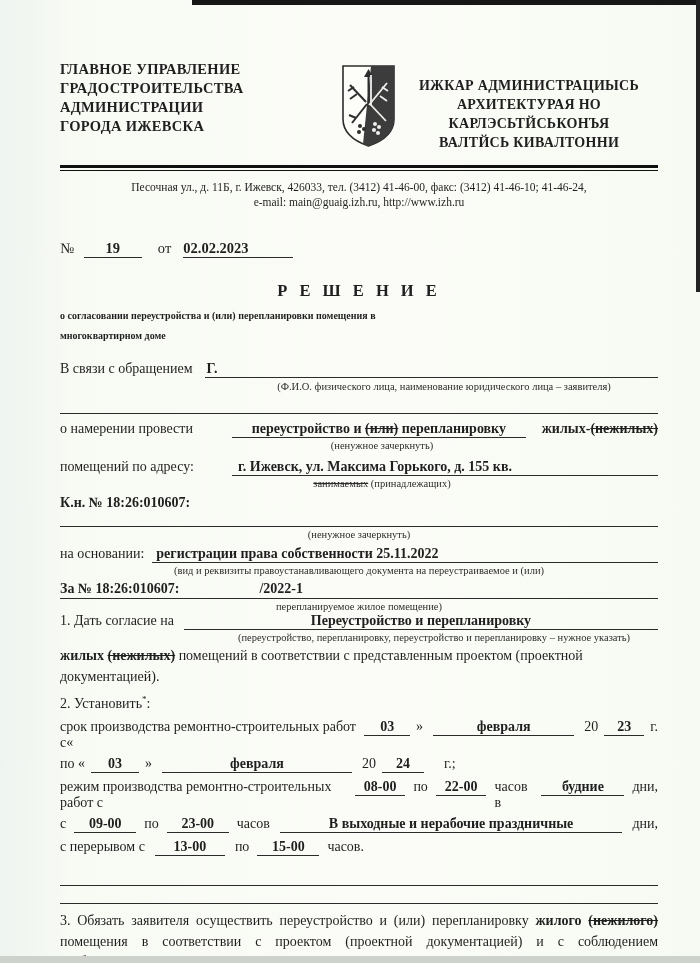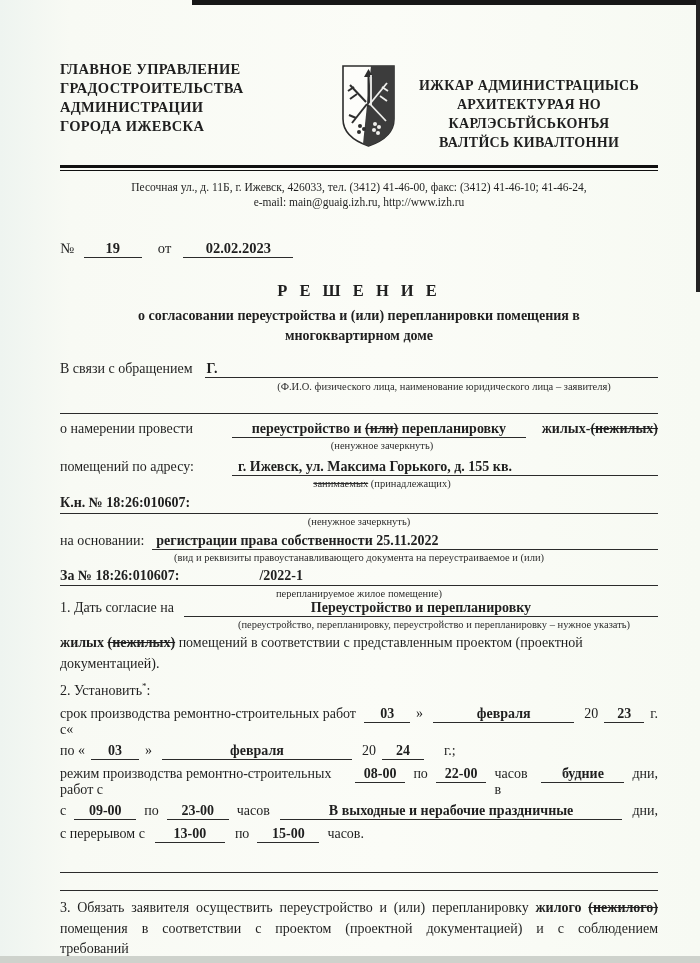--- a/index.html
+++ b/index.html
@@ -14,24 +14,24 @@
   .org-header{display:flex;align-items:flex-start;}
   .org-left{width:276px;text-align:left;font-weight:bold;font-size:14.5px;line-height:19px;letter-spacing:.3px;}
   .emblem-box{width:64px;display:flex;justify-content:center;padding-top:3px;}
   .org-right{flex:1;text-align:center;font-weight:bold;font-size:14px;line-height:19px;margin-top:16px;letter-spacing:.3px;}
   .double-rule{margin-top:13px;height:2px;border-top:3px solid #101010;border-bottom:1.5px solid #101010;}
   .addr{text-align:center;font-size:11.5px;line-height:15px;margin-top:9px;}
   
   .num-row{margin-top:30px;display:flex;align-items:baseline;font-size:14.5px;}
   .fill{border-bottom:1.3px solid #2b2b2b;}
   .num-val{width:58px;text-align:center;font-weight:bold;margin:0 16px 0 10px;}
-  .date-val{width:110px;text-align:center;font-weight:bold;margin-left:12px;}
+  .date-val{width:110px;text-align:left;font-weight:bold;margin-left:12px;}
   
   .title{text-align:center;font-weight:bold;font-size:16.5px;letter-spacing:4px;margin-top:23px;}
-  .subtitle{text-align:center;font-weight:bold;font-size:14px;line-height:20px;margin-top:5px;}
+  .subtitle{text-align:left;font-weight:bold;font-size:10px;line-height:20px;margin-top:5px;}
   
   .row{display:flex;align-items:baseline;font-size:14px;}
   .lbl{flex-shrink:0;}
   .w172{width:172px;}
   .grow{flex:1;}
   .b{font-weight:bold;}
   .strike{text-decoration:line-through;}
   .t-c{text-align:center;}
   .cap{font-size:10.5px;line-height:13px;color:#2d2d2d;}
   .cap-ind{margin-left:172px;width:300px;}
@@ -130,21 +130,21 @@
       <span class="b" style="margin-left:16px;"><span>жилых-</span><span class="strike">(нежилых)</span></span>
     </div>
     <div class="cap t-c cap-ind" style="margin-top:1px;">(ненужное зачеркнуть)</div>
 
     <div class="row" style="margin-top:7px;">
       <span class="lbl w172">помещений по адресу:</span>
       <span class="fill grow b" style="padding-left:6px;">г. Ижевск, ул. Максима Горького, д. 155 кв.</span>
     </div>
     <div class="cap t-c cap-ind" style="margin-top:1px;"><span class="strike">занимаемых</span><span> (принадлежащих)</span></div>
 
-    <div class="row fill" style="margin-top:5px;padding-bottom:2px;">
+    <div class="row fill" style="margin-top:5px;padding-bottom:15px;">
       <span class="b">К.н. № 18:26:010607:</span>
     </div>
     <div class="cap t-c" style="margin-top:1px;">(ненужное зачеркнуть)</div>
 
     <div class="row" style="margin-top:5px;">
       <span class="lbl" style="margin-right:8px;">на основании:</span>
       <span class="fill grow b" style="padding-left:4px;">регистрации права собственности 25.11.2022</span>
     </div>
     <div class="cap t-c" style="margin-top:1px;">(вид и реквизиты правоустанавливающего документа на переустраиваемое и (или)</div>
 

